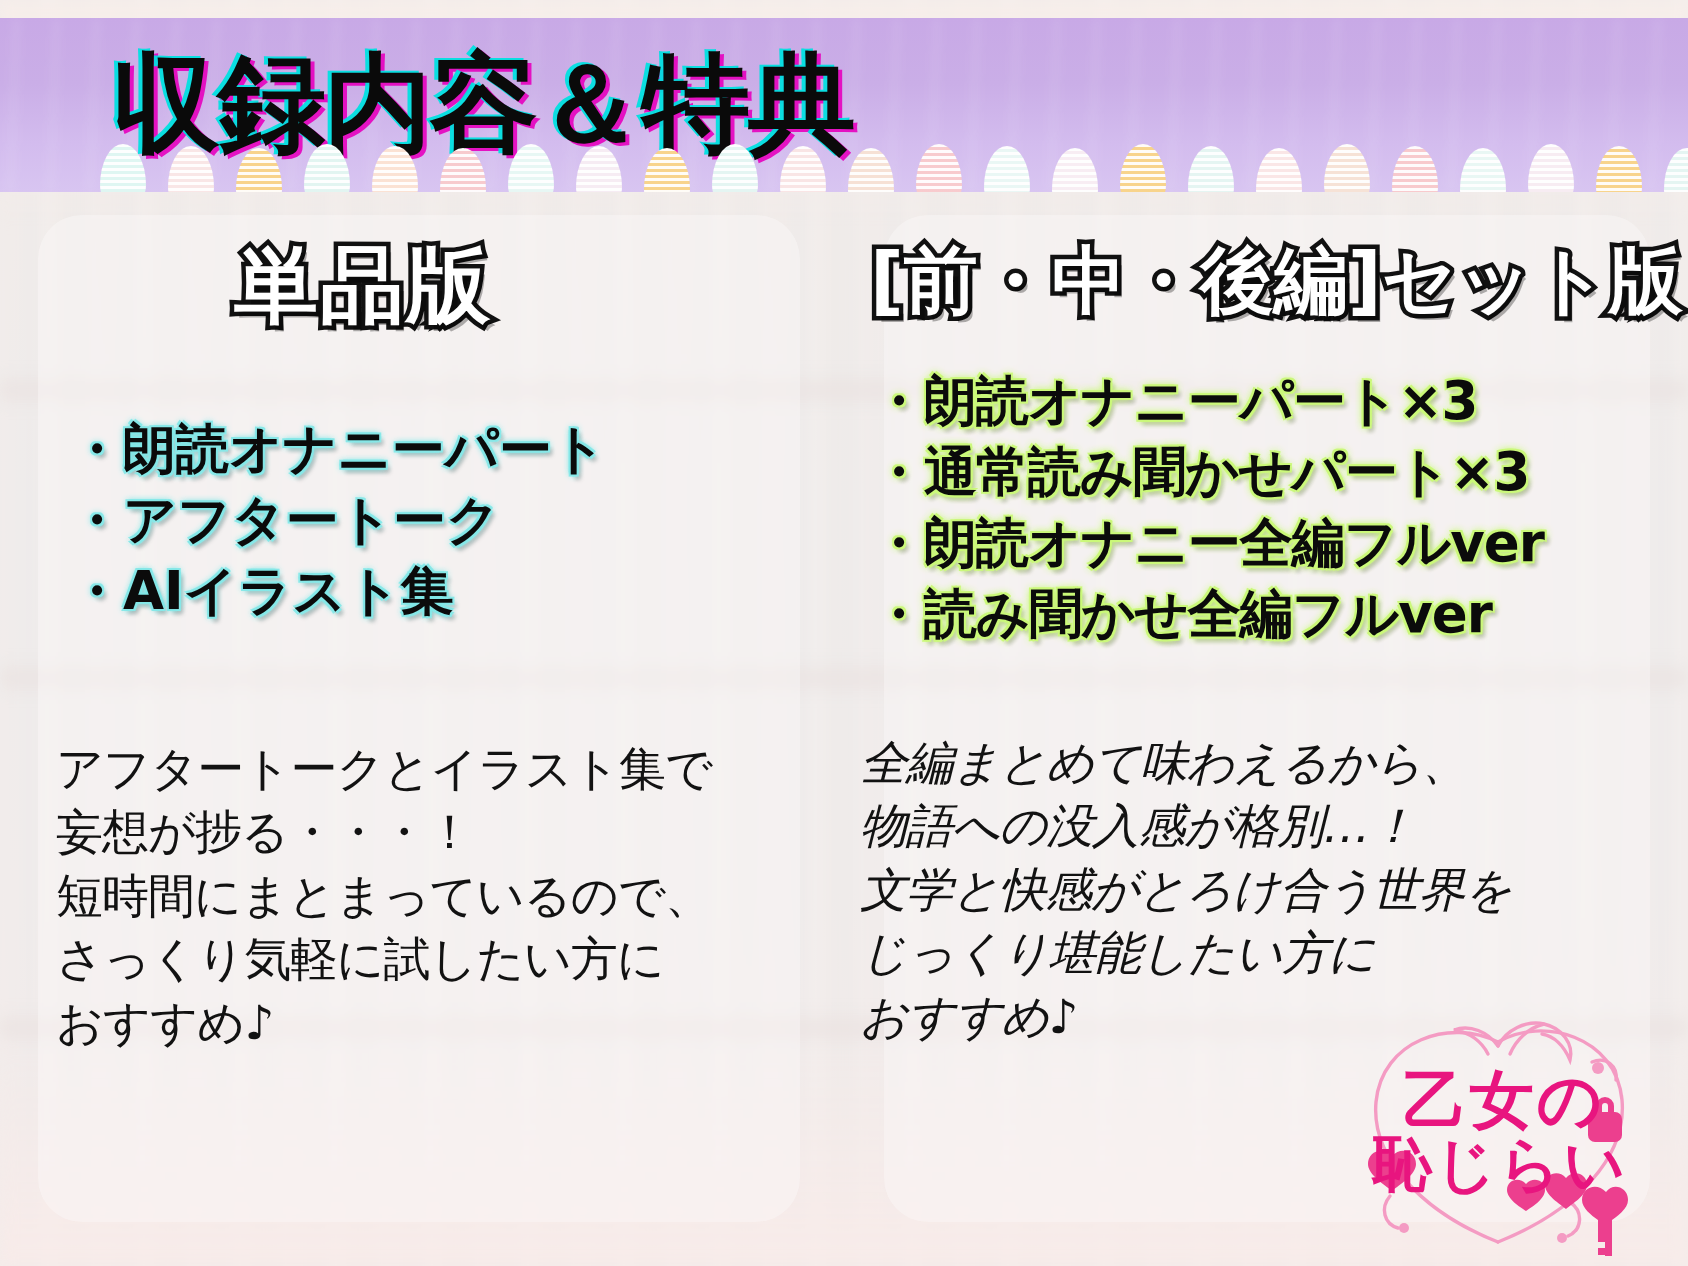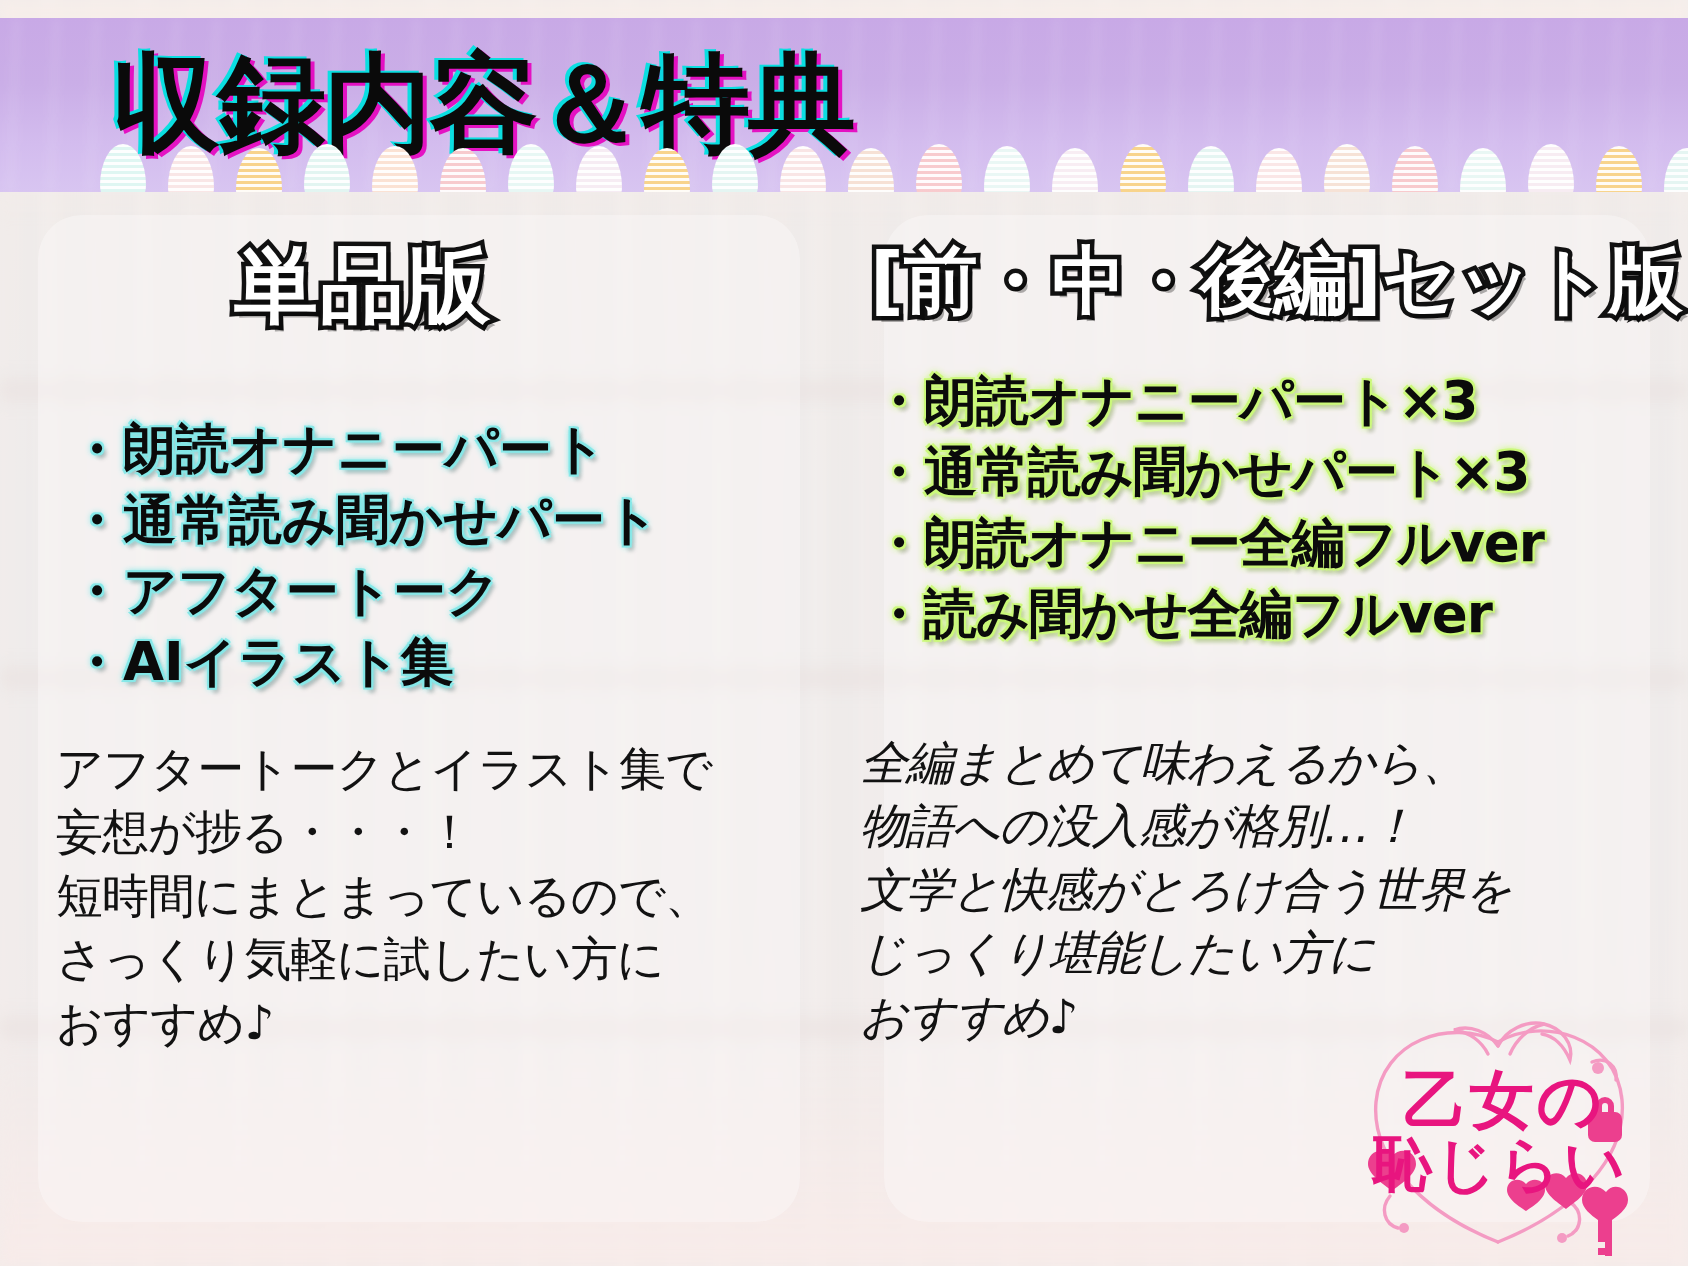--- a/index.html
+++ b/index.html
@@ -282,21 +282,20 @@
 
   <div class="panel" id="panel-left"></div>
   <div class="panel" id="panel-right"></div>
 
   <div class="col" id="col-left">
 
     <div class="plan-title" id="title-left">単品版</div>
 
     <ul class="bullets" id="bullets-left">
       <li class="bullet">・朗読オナニーパート</li>
-      <li class="bullet">・通常読み聞かせパート</li>
       <li class="bullet">・アフタートーク</li>
       <li class="bullet">・AIイラスト集</li>
     </ul>
 
     <div class="desc" id="desc-left">アフタートークとイラスト集で
 妄想が捗る・・・！
 短時間にまとまっているので、
 さっくり気軽に試したい方に
 おすすめ♪</div>
   </div>

